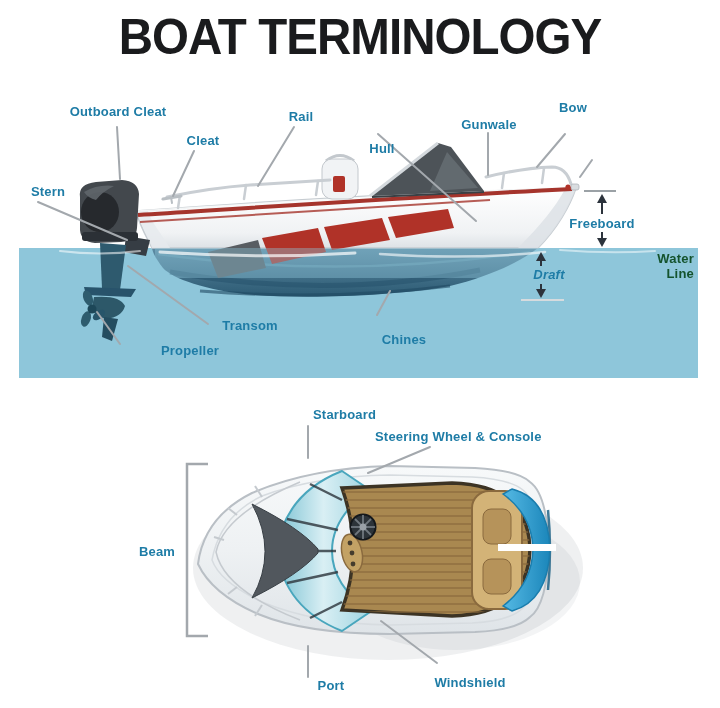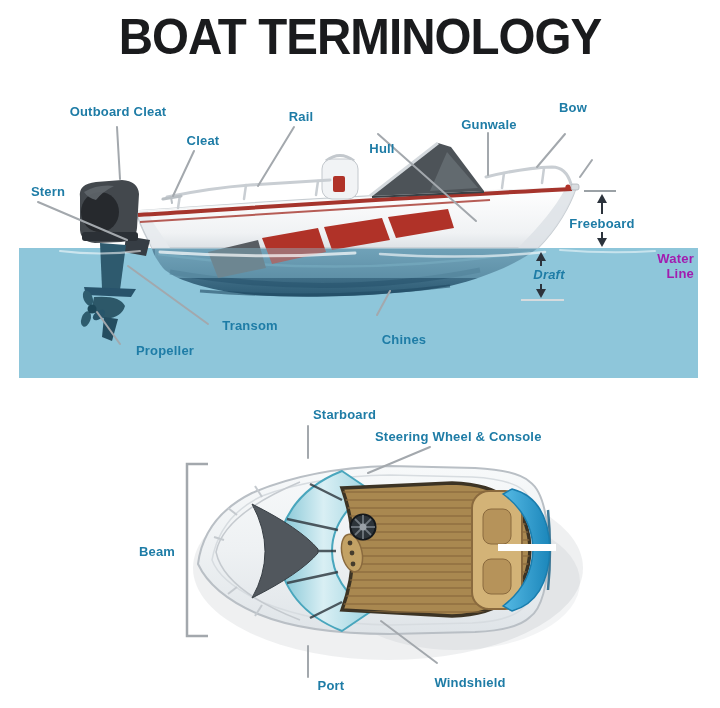--- a/index.html
+++ b/index.html
@@ -17,24 +17,24 @@
   .lbl-cleat{left:203px;top:133px;}
   .lbl-rail{left:301px;top:109px;}
   .lbl-hull{left:382px;top:111px;margin-top:30px;}
   .lbl-gunwale{left:489px;top:117px;}
   .lbl-bow{left:573px;top:100px;}
   .lbl-comb{left:596px;top:139px;width:96px;white-space:normal;line-height:16px;}
   .lbl-stern{left:48px;top:184px;}
   .lbl-freeboard{left:602px;top:216px;}
   .lbl-draft{left:549px;top:267px;font-style:italic;}
   .lbl-waterline{left:640px;top:251px;width:54px;white-space:normal;
-                 text-align:right;color:#a21caf;}
+                 text-align:right;color:#14532d;}
   .lbl-transom{left:250px;top:318px;}
   .lbl-chines{left:404px;top:316px;margin-top:16px;}
-  .lbl-propeller{left:143px;top:343px;padding-left:44px;}
+  .lbl-propeller{left:168px;top:343px;padding-left:44px;}
   
   .lbl-starboard{left:313px;top:407px;}
   .lbl-steering{left:375px;top:429px;text-align:right;}
   .lbl-beam{left:157px;top:544px;}
   .lbl-port{left:331px;top:678px;}
   .lbl-windshield{left:470px;top:675px;}
 </style>
 </head>
 <body>
 

